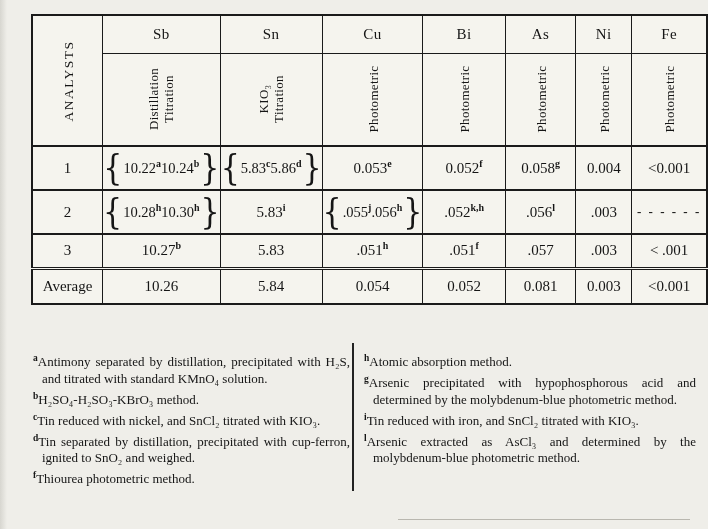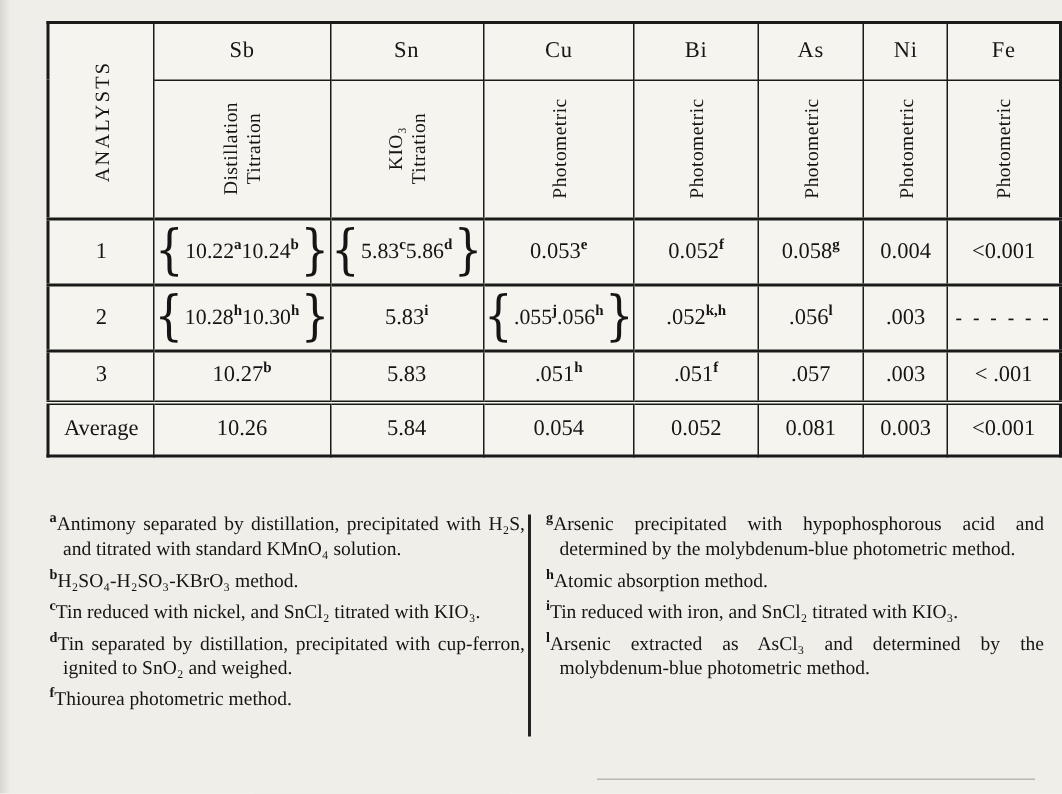--- a/index.html
+++ b/index.html
@@ -62,21 +62,21 @@
   }
 
   .brace-wrap { display:flex; align-items:center; justify-content:center; gap:1px; }
   .brace { font-size:30px; font-weight:400; line-height:1; font-family:"DejaVu Serif",serif; transform:scaleY(1.2); }
   .stack { display:inline-flex; flex-direction:row; }
   .stack .line { font-size:14.5px; line-height:16.5px; white-space:nowrap; }
 
   td.value-cell.dashes { letter-spacing:2px; font-weight:bold; font-size:13px; }
 
   
-  .fncol { position:absolute; top:341px; }
+  .fncol { position:absolute; top:354px; }
   .fncol.left  { left:33px;  width:317px; }
   .fncol.right { left:364px; width:332px; }
   .fn-divider {
     position:absolute; left:352px; top:343px; width:2px; height:148px;
     background:#222;
   }
   p.fn {
     margin:0 0 4.5px 0;
     font-size:13px; line-height:16.5px;
     text-align:justify;
@@ -226,20 +226,20 @@
 
   <div class="fncol left">
     <p class="fn"><sup>a</sup><span>Antimony separated by distillation, precipitated with H₂S, and titrated with standard KMnO₄ solution.</span></p>
     <p class="fn"><sup>b</sup><span>H₂SO₄-H₂SO₃-KBrO₃ method.</span></p>
     <p class="fn"><sup>c</sup><span>Tin reduced with nickel, and SnCl₂ titrated with KIO₃.</span></p>
     <p class="fn"><sup>d</sup><span>Tin separated by distillation, precipitated with cup-ferron, ignited to SnO₂ and weighed.</span></p>
     <p class="fn"><sup>f</sup><span>Thiourea photometric method.</span></p>
   </div>
 
   <div class="fncol right">
+    <p class="fn"><sup>h</sup><span>Atomic absorption method.</span></p>
     <p class="fn"><sup>g</sup><span>Arsenic precipitated with hypophosphorous acid and determined by the molybdenum-blue photometric method.</span></p>
-    <p class="fn"><sup>h</sup><span>Atomic absorption method.</span></p>
     <p class="fn"><sup>i</sup><span>Tin reduced with iron, and SnCl₂ titrated with KIO₃.</span></p>
     <p class="fn"><sup>l</sup><span>Arsenic extracted as AsCl₃ and determined by the molybdenum-blue photometric method.</span></p>
   </div>
 
   <div class="bottom-rule"></div>
 </div>
 
 </body></html>

